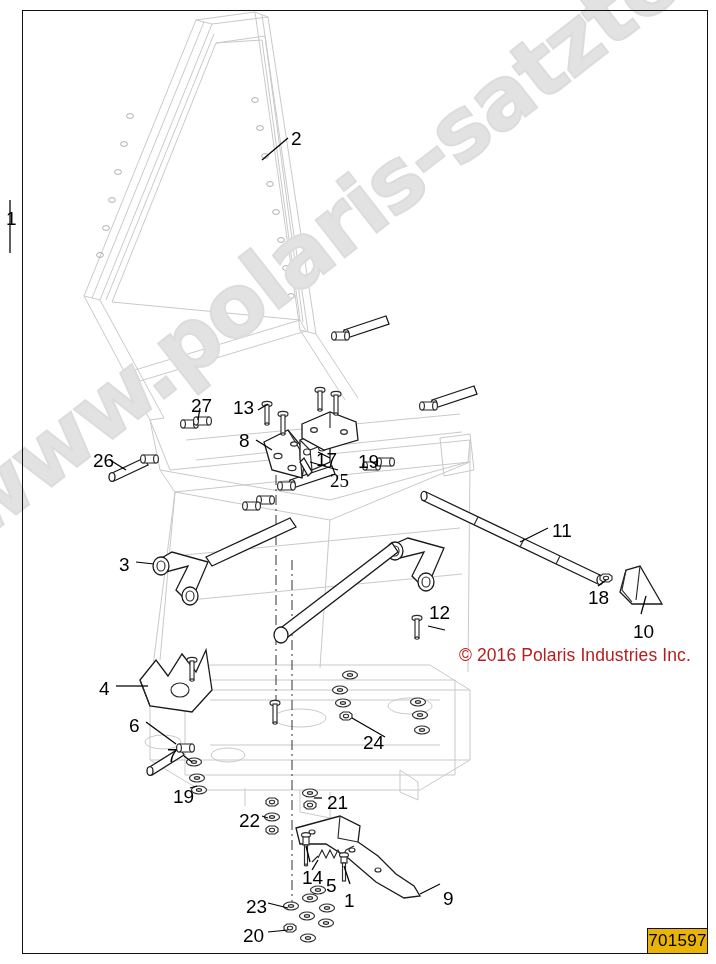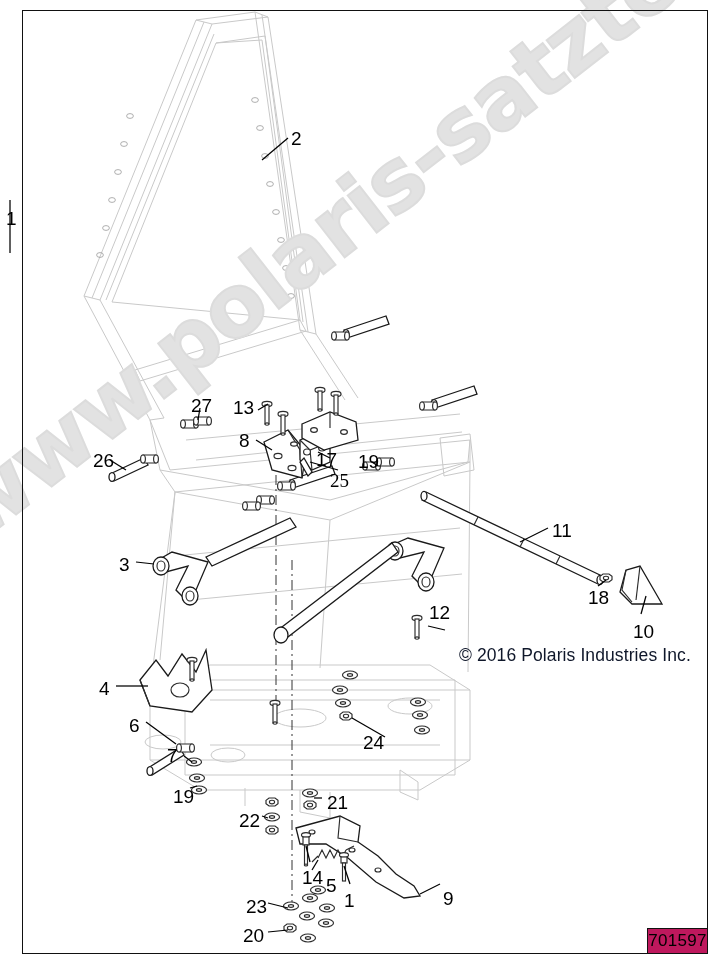--- a/index.html
+++ b/index.html
@@ -25,25 +25,25 @@
 
   
   #art{position:absolute;left:0;top:0;width:716px;height:964px;}
 
   
   .cal{position:absolute;font-family:"Liberation Sans",sans-serif;
        font-size:19px;color:#000;line-height:1;white-space:nowrap;}
 
   
   #copyright{position:absolute;left:459px;top:645px;font-size:17.5px;
-             color:#0f172a;white-space:nowrap;letter-spacing:.1px;}
+             color:#b91c1c;white-space:nowrap;letter-spacing:.1px;}
 
   
   #partbox{position:absolute;left:647px;top:928px;width:61px;height:26px;
-           border:1.4px solid #111;box-sizing:border-box;background:#be185d;
+           border:1.4px solid #111;box-sizing:border-box;background:#eab308;
            display:flex;align-items:center;justify-content:center;}
   #partbox span{font-size:17px;color:#000;letter-spacing:.3px;}
 </style>
 </head>
 <body>
 
 <div id="page">
 
   <svg id="art" viewBox="0 0 716 964" xmlns="http://www.w3.org/2000/svg">
     <defs>

